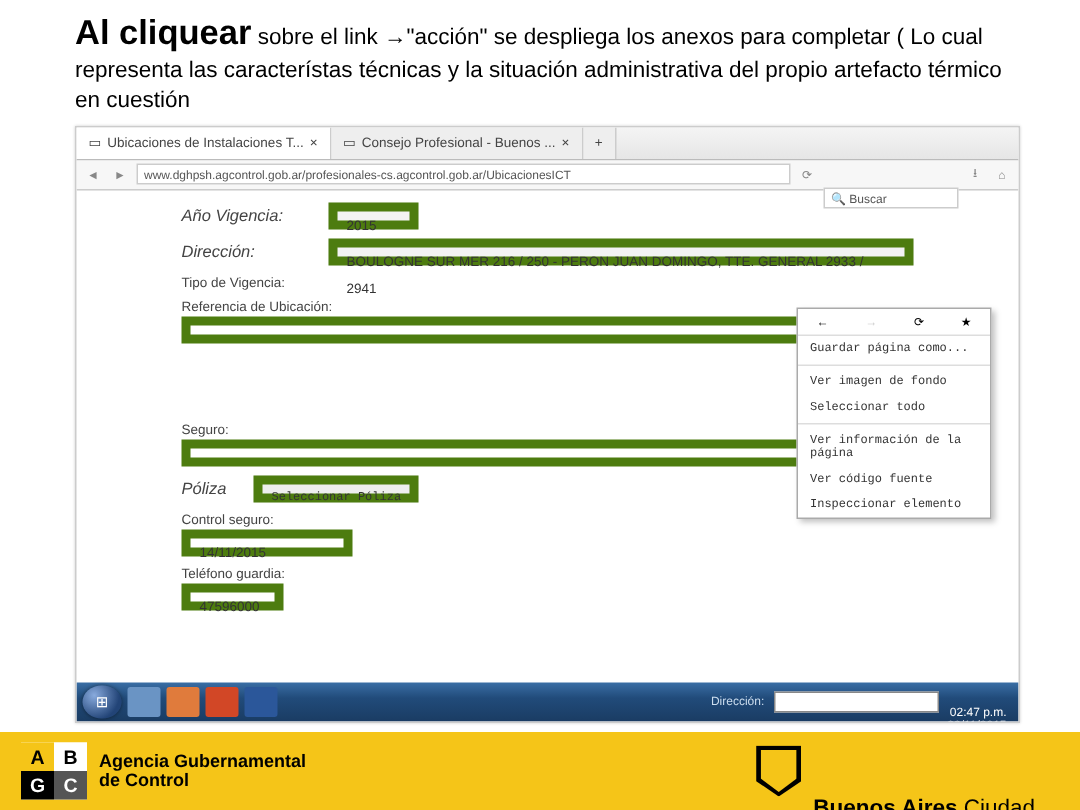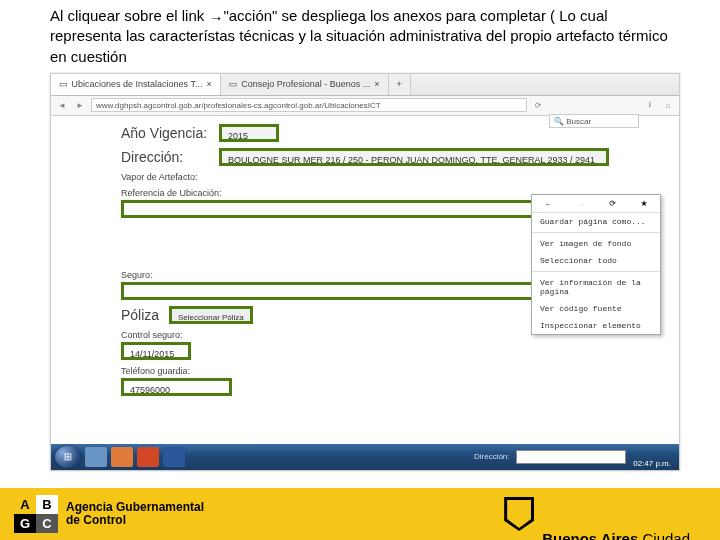--- a/index.html
+++ b/index.html
@@ -1,34 +1,34 @@
 <!DOCTYPE html>
 <html><head>
 <meta charset="utf-8">
 <style>
   * { margin: 0; padding: 0; box-sizing: border-box; font-family: Arial, sans-serif; }
   body { width: 720px; height: 540px; background: #fff; position: relative; }
   .slide-title { padding: 6px 40px 4px 50px; font-size: 15px; line-height: 1.35; color: #000; }
-  .slide-title .b { font-weight: 400; font-size: 15px; }
+  .slide-title .b { font-weight: 700; font-size: 23px; }
   .screenshot {
     margin: 2px 40px 0 50px; height: 398px; border: 1px solid #ccc;
     background: #fff; position: relative; box-shadow: 0 0 2px rgba(0,0,0,.2);
     overflow: hidden;
   }
   .tabs { height: 22px; background: linear-gradient(#f4f4f4,#e6e6e6); border-bottom:1px solid #bbb; display:flex; font-size:9px; color:#444;}
   .tab { padding: 4px 8px; border-right:1px solid #ccc; background:#fff; display:flex; align-items:center; gap:4px;}
   .tab.inactive{background:#eee;}
   .addrbar { height:20px; background:#f7f7f7; border-bottom:1px solid #ccc; display:flex; align-items:center; font-size:8px; color:#555; padding:0 4px; gap:4px;}
   .navbtn { width:14px; height:14px; display:flex; align-items:center; justify-content:center; color:#888;}
   .url { flex:1; background:#fff; border:1px solid #ccc; height:14px; padding:0 4px; line-height:14px; overflow:hidden; white-space:nowrap;}
   .form-area { padding: 8px 70px 0 70px; font-size:9px; color:#333;}
   .row { display:flex; align-items:center; margin-bottom:6px; gap:8px;}
-  .lbl { width:90px; font-size:14px; color:#444;}
+  .lbl { width:90px; font-size:11px; color:#444;font-style:italic;}
   .val, .inp {
-    border:3px solid #4d7c0f; height:18px; line-height:18px; padding:0 6px;
+    border:6px solid #4d7c0f; height:18px; line-height:18px; padding:0 6px;
     font-size:9px; background:#fff; color:#333;
   }
   .val.ro { background:#f3f3f3; }
   .wide { flex:1; }
   .section-lbl { font-size:9px; color:#444; margin:6px 0 2px 0;}
   .ctxmenu {
     position:absolute; right:18px; top:120px; width:130px;
     background:#fff; border:1px solid #aaa; box-shadow:2px 2px 4px rgba(0,0,0,.25);
     font-size:8px;
   }
@@ -110,47 +110,47 @@
 
   <div class="form-area">
     <div class="row">
       <div class="lbl">Año Vigencia:</div>
       <div class="val ro" style="width:60px">2015</div>
     </div>
     <div class="row">
       <div class="lbl">Dirección:</div>
       <div class="val ro wide">BOULOGNE SUR MER 216 / 250 - PERON JUAN DOMINGO, TTE. GENERAL 2933 / 2941</div>
     </div>
-    <div class="section-lbl">Vapor de Artefacto:</div>
+    <div class="section-lbl">Tipo de Vigencia:</div>
 
     <div class="section-lbl">Referencia de Ubicación:</div>
     <div class="row">
         <div class="inp wide" style="height:18px"></div>
       </div>
 
     <div style="height:40px"></div>
 
     <div class="section-lbl">Seguro:</div>
     <div class="row">
         <div class="inp wide"></div>
       </div>
 
     <div class="row">
       <div class="lbl" style="width:40px">Póliza</div>
-      <div class="inp" style="background:#eee;font-size:8px;padding:0 6px;">Seleccionar Póliza</div>
+      <div class="inp" style="background:#eee;font-size:8px;padding:0 6px;font-family:Liberation Mono, monospace;">Seleccionar Póliza</div>
     </div>
 
     <div class="section-lbl">Control seguro:</div>
     <div class="row">
-        <div class="inp" style="width:70px"><span>14/11/2015</span></div>
+        <div class="inp" style="width:114px"><span>14/11/2015</span></div>
       </div>
 
     <div class="section-lbl">Teléfono guardia:</div>
     <div class="row">
-        <div class="inp" style="width:111px"><span>47596000</span></div>
+        <div class="inp" style="width:68px"><span>47596000</span></div>
       </div>
   </div>
 
   <div class="ctxmenu">
     <div class="ctxhdr">
       <span>←</span>
       <span style="color:#ccc">→</span>
       <span>⟳</span>
       <span>★</span>
     </div>

